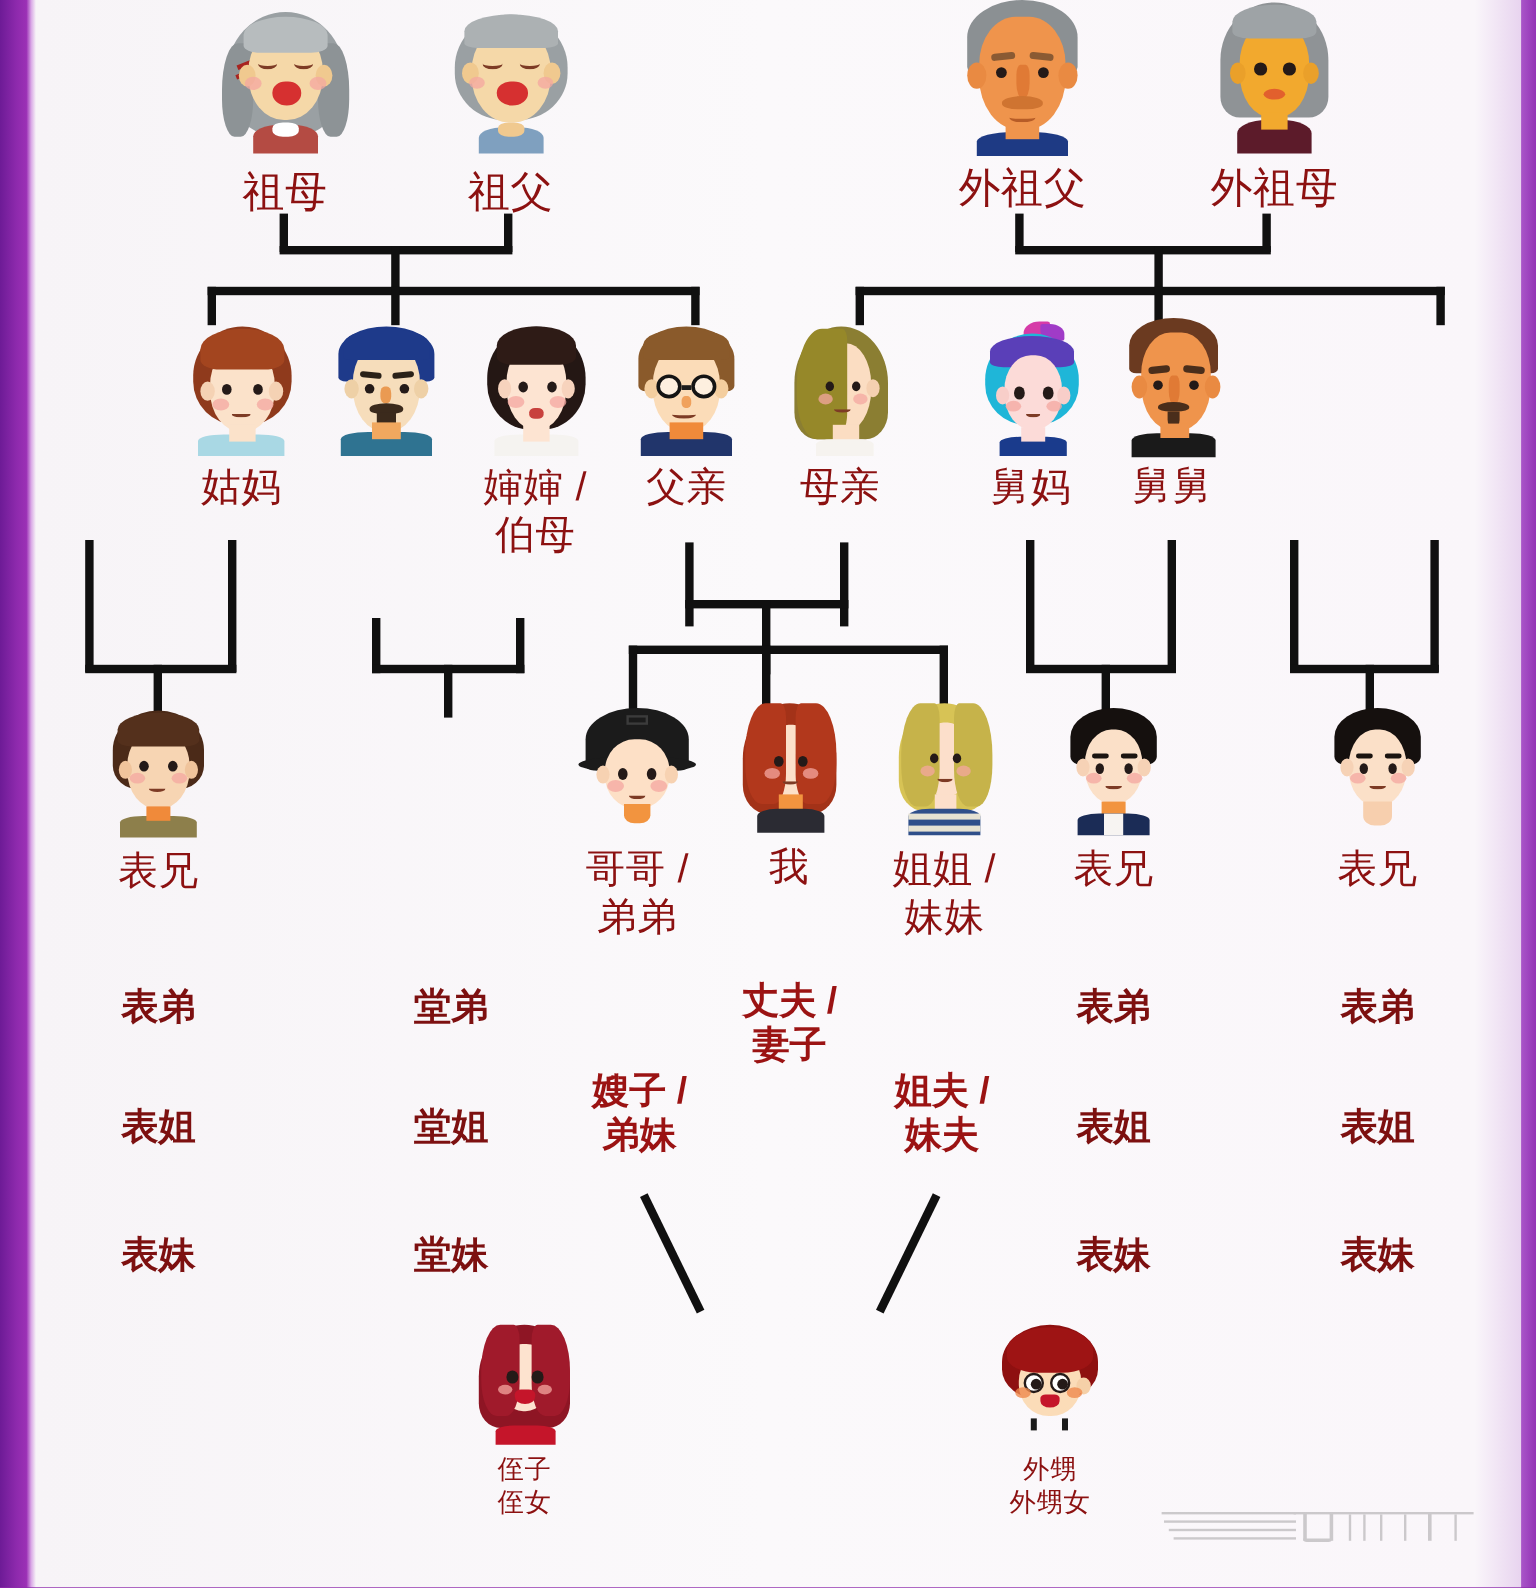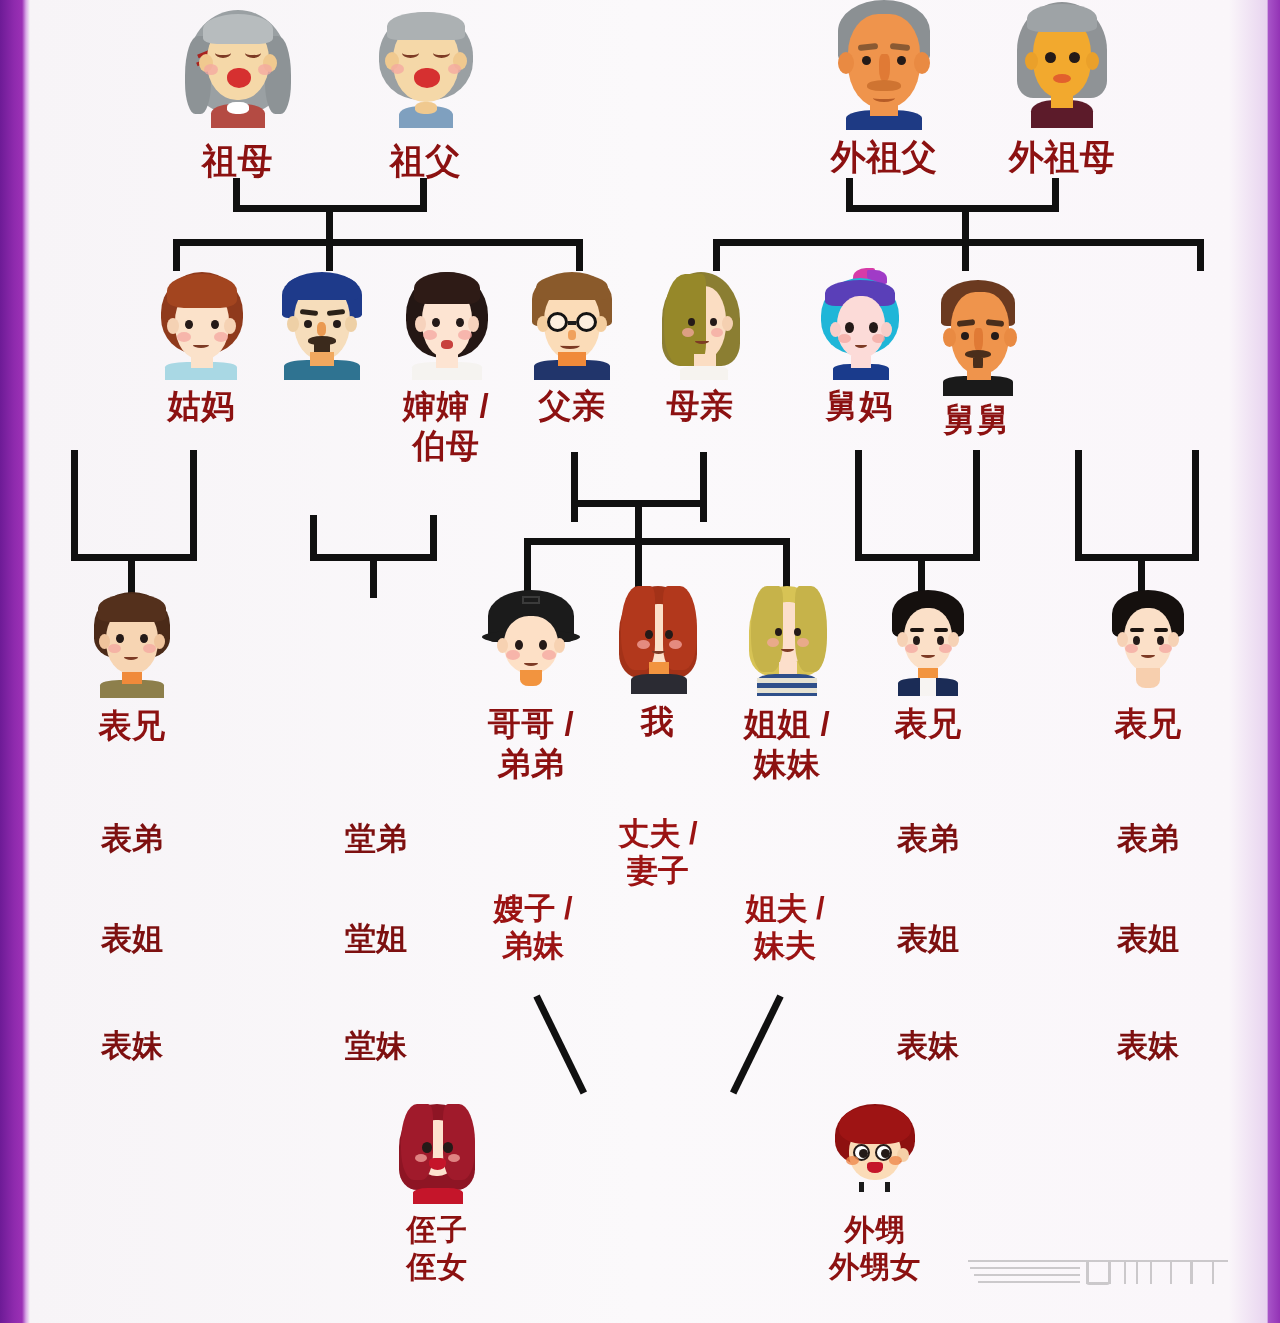--- a/index.html
+++ b/index.html
@@ -18,30 +18,30 @@
 
   
   .ln { position:absolute; background:#101010; }
   .diag { position:absolute; background:#101010; transform-origin:0 0; }
 
   
   .person { position:absolute; text-align:center; }
   .avatar { position:relative; margin:0 auto; }
   .lbl {
     color:#8c1111;
-    font-weight:bold;
+    font-weight:normal;
     line-height:1.22;
     letter-spacing:0.5px;
     white-space:pre-line;
     text-shadow:0 1px 0 rgba(255,255,255,.3);
   }
   .gen1 .lbl { font-size:35px; }
   .gen2 .lbl { font-size:33px; }
   .gen3 .lbl { font-size:33px; }
-  .gen4 .lbl { font-size:30px; }
+  .gen4 .lbl { font-size:22px; }
   .extra {
     position:absolute; color:#7d1010; font-weight:bold;
     font-size:31px; line-height:1.2; text-align:center;
     white-space:pre-line; width:160px;
   }
   .spouse-lbl {
     position:absolute; color:#9b1313; font-weight:bold;
     font-size:31px; line-height:1.2; text-align:center;
     white-space:pre-line; width:170px;
   }
@@ -110,21 +110,21 @@
       <div class="smile" style="left:62px;top:42px;width:17px;height:10px;"></div>
       <div class="mouth" style="left:43px;top:62px;width:26px;height:20px;background:#d63030;border-radius:50% 50% 55% 55%;"></div>
       <div class="cheek" style="left:20px;top:58px;width:13px;height:10px;"></div>
       <div class="cheek" style="left:77px;top:58px;width:13px;height:10px;"></div>
       <div class="body" style="left:28px;top:100px;width:54px;height:22px;background:#7fa0bf;"></div>
       <div class="neck" style="left:44px;top:96px;width:22px;height:12px;background:#f0c98f;border-radius:40%;"></div>
     </div>
     <div class="lbl" style="margin-top:14px;">祖父</div>
   </div>
 
-  <div class="person gen1" style="left:804px; top:0px; width:160px;">
+  <div class="person gen1" style="left:772px; top:0px; width:160px;">
     <div class="avatar av" style="width:116px;height:128px;margin:0 auto;">
       <div class="hair" style="left:12px;top:0px;width:92px;height:62px;background:#8b9093;border-radius:50% 50% 10% 10%;"></div>
       <div class="face" style="left:22px;top:14px;width:72px;height:94px;background:#ef944c;border-radius:42% 42% 46% 46%;"></div>
       <div class="ear" style="left:12px;top:52px;width:16px;height:22px;background:#e98a42;"></div>
       <div class="ear" style="left:88px;top:52px;width:16px;height:22px;background:#e98a42;"></div>
       <div class="brow" style="left:32px;top:44px;width:20px;height:6px;background:#8a5a33;transform:rotate(-6deg);"></div>
       <div class="brow" style="left:64px;top:44px;width:20px;height:6px;background:#8a5a33;transform:rotate(6deg);"></div>
       <div class="eye" style="left:36px;top:56px;width:9px;height:9px;"></div>
       <div class="eye" style="left:71px;top:56px;width:9px;height:9px;"></div>
       <div class="nose" style="left:53px;top:54px;width:11px;height:28px;background:#e07a35;border-radius:30% 30% 45% 45%;"></div>
@@ -275,21 +275,21 @@
       <div class="eye" style="left:58px;top:54px;width:9px;height:11px;"></div>
       <div class="cheek" style="left:27px;top:66px;width:13px;height:9px;"></div>
       <div class="cheek" style="left:61px;top:66px;width:13px;height:9px;"></div>
       <div class="smile" style="left:44px;top:74px;width:12px;height:6px;"></div>
       <div class="body" style="left:22px;top:96px;width:56px;height:16px;background:#1a3b8c;border-radius:30% 30% 0 0;"></div>
       <div class="neck" style="left:40px;top:88px;width:20px;height:12px;background:#fcdbd8;"></div>
     </div>
     <div class="lbl" style="margin-top:6px;">舅妈</div>
   </div>
 
-  <div class="person gen2" style="left:918px;top:280px;width:118px;">
+  <div class="person gen2" style="left:918px;top:265px;width:118px;">
     <div class="avatar av" style="width:96px;height:116px;">
       <div class="hairB" style="left:12px;top:0px;width:74px;height:46px;background:#6b3a20;"></div>
       <div class="face" style="left:22px;top:12px;width:58px;height:82px;background:#ef944c;border-radius:42% 42% 46% 46%;"></div>
       <div class="ear" style="left:14px;top:48px;width:13px;height:19px;background:#e98a42;"></div>
       <div class="ear" style="left:75px;top:48px;width:13px;height:19px;background:#e98a42;"></div>
       <div class="brow" style="left:28px;top:40px;width:18px;height:6px;background:#4a2e1b;transform:rotate(-6deg);"></div>
       <div class="brow" style="left:57px;top:40px;width:18px;height:6px;background:#4a2e1b;transform:rotate(6deg);"></div>
       <div class="eye" style="left:32px;top:52px;width:8px;height:8px;"></div>
       <div class="eye" style="left:62px;top:52px;width:8px;height:8px;"></div>
       <div class="nose" style="left:45px;top:48px;width:9px;height:24px;background:#e07a35;border-radius:30% 30% 45% 45%;"></div>

